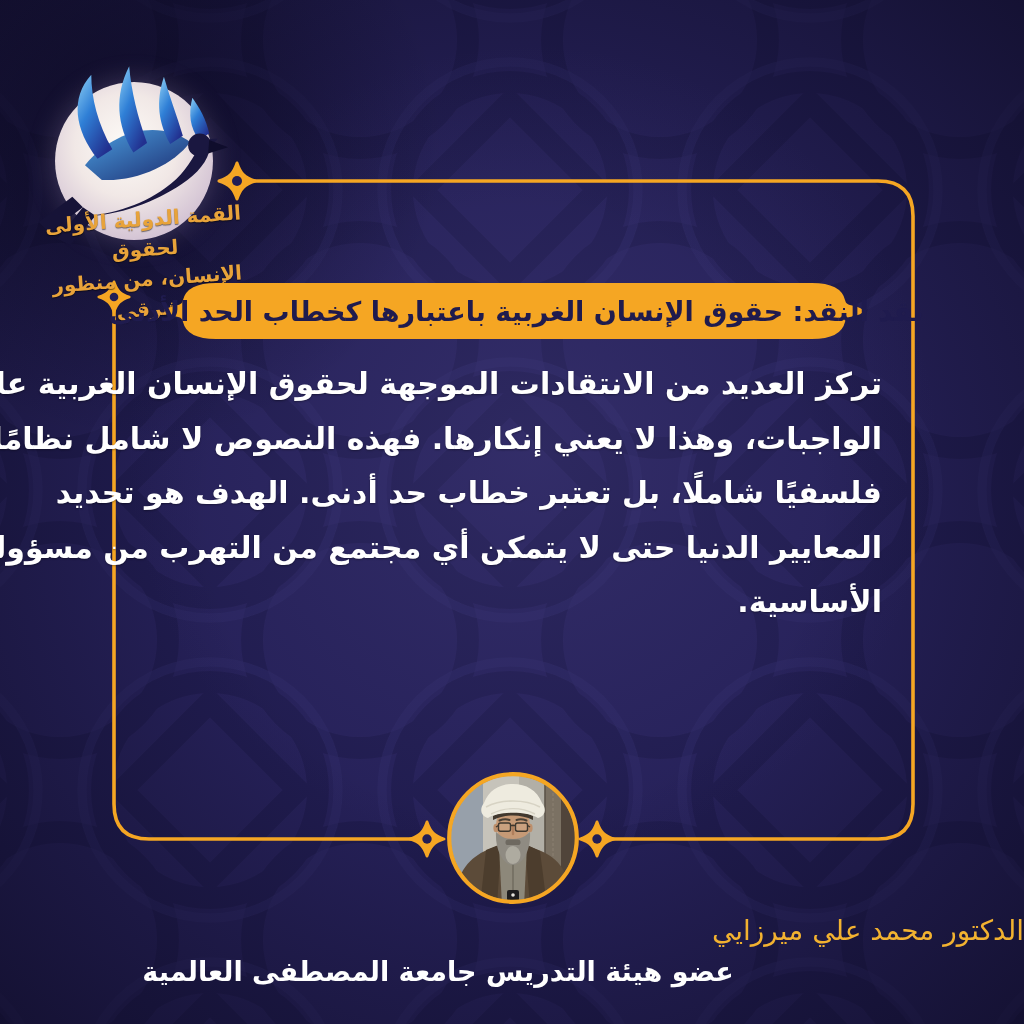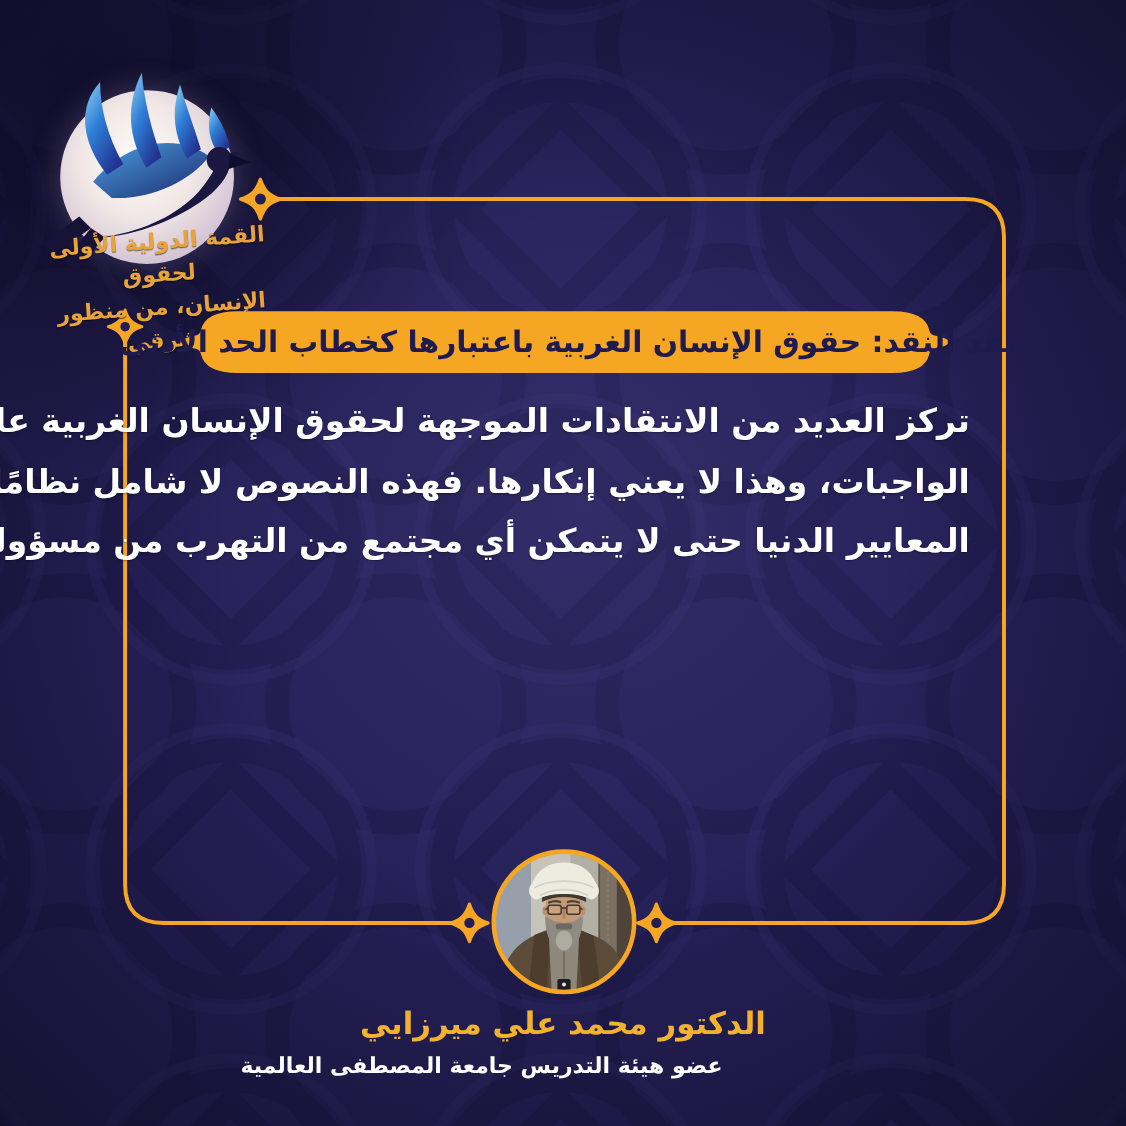--- a/index.html
+++ b/index.html
@@ -44,26 +44,26 @@
   .bline{
     height:54.5px;line-height:54.5px;color:#ffffff;font-weight:bold;font-size:30px;
     text-align:justify;text-align-last:justify;white-space:nowrap;
     text-shadow:0 1px 2px rgba(0,0,0,.35);
   }
   .bline.last{text-align-last:right;}
   
   .portrait{position:absolute;left:445px;top:770px;width:136px;height:136px;}
   
   .speaker-name{
-    position:absolute;left:0;top:914px;width:1024px;text-align:center;
-    color:#f2b230;font-weight:bold;font-size:28px;
+    position:absolute;left:0;top:914px;width:1024px;
+    color:#f2b230;font-weight:normal;font-size:28px;
   }
   .speaker-title{
     position:absolute;left:0;top:956px;width:876px;text-align:center;
-    color:#ffffff;font-weight:bold;font-size:20px;
+    color:#ffffff;font-weight:bold;font-size:27px;
   }
 </style>
 </head>
 <body>
 
 <div class="poster">
 
   <svg class="bg-svg" width="1024" height="1024" viewBox="0 0 1024 1024" aria-hidden="true">
     <defs>
       <pattern id="geo" width="300" height="300" patternUnits="userSpaceOnUse" patternTransform="translate(60,40)">
@@ -169,21 +169,23 @@
       Q 165 314.4 165 311
       Q 165 307.6 177 305.2
       C 180 304.6 182 304 183 300
       Q 187 283 216 283 Z" fill="#f5a623"></path>
   </svg>
   <div class="banner-title">نقد النقد: حقوق الإنسان الغربية باعتبارها كخطاب الحد الأدنى</div>
 
   <div class="article">
     <div class="bline">تركز العديد من الانتقادات الموجهة لحقوق الإنسان الغربية على</div>
     <div class="bline">الواجبات، وهذا لا يعني إنكارها. فهذه النصوص لا شامل نظامًا</div>
+    <div class="bline">فلسفيًا شاملًا، بل تعتبر خطاب حد أدنى. الهدف هو تحديد</div>
     <div class="bline">المعايير الدنيا حتى لا يتمكن أي مجتمع من التهرب من مسؤولياته</div>
+    <div class="bline last">الأساسية.</div>
   </div>
 
   <svg class="portrait" viewBox="-68 -68 136 136" aria-hidden="true">
     <defs>
         <clipPath id="pc">
           <circle r="62.2"></circle>
         </clipPath>
       </defs>
     <g clip-path="url(#pc)">
 

